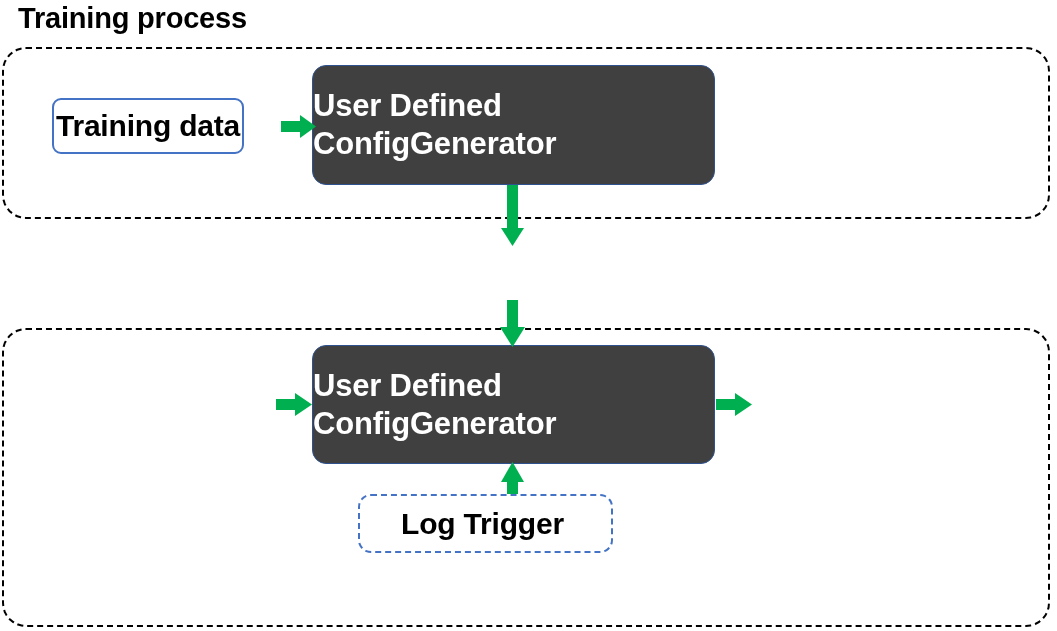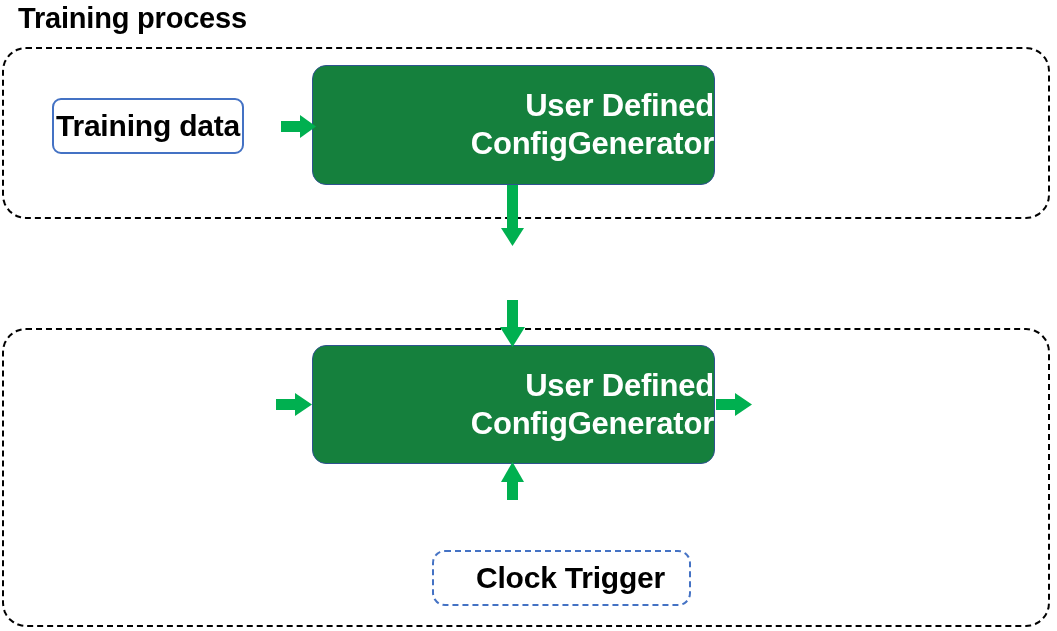--- a/index.html
+++ b/index.html
@@ -57,26 +57,26 @@
     font-size: 30px;
     line-height: 1.05;
     white-space: nowrap;
     letter-spacing: -0.2px;
   }
 
   
   .node-process {
     position: absolute;
     box-sizing: border-box;
-    background: #15803d;
+    background: #404040;
     border: 1.5px solid #2F528F;
     border-radius: 14px;
     display: flex;
     flex-direction: column;
-    align-items: flex-end;
+    align-items: flex-start;
     justify-content: center;
     color: #ffffff;
     font-size: 31px;
     line-height: 1.22;
     white-space: nowrap;
     letter-spacing: -0.2px;
   }
 
   
   .node-trigger {
@@ -171,16 +171,16 @@
   </div>
 
 
 
   <div class="node-process" id="proc-inference">
     <span>User Defined</span>
     <span>ConfigGenerator</span>
   </div>
 
 
+  <div class="node-trigger" id="box-log-trigger">Log Trigger</div>
 
-  <div class="node-trigger" id="box-clock-trigger">Clock Trigger</div>
 
 </div>
 
 </body></html>

